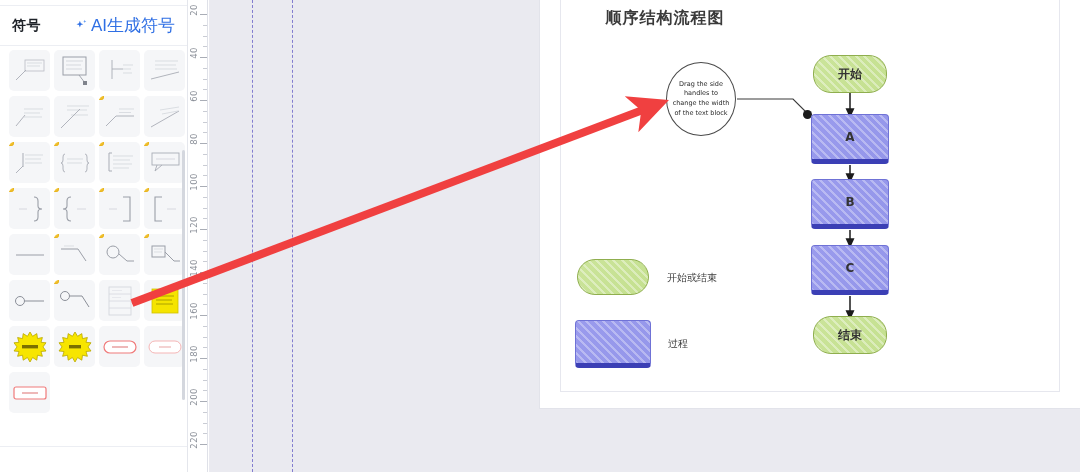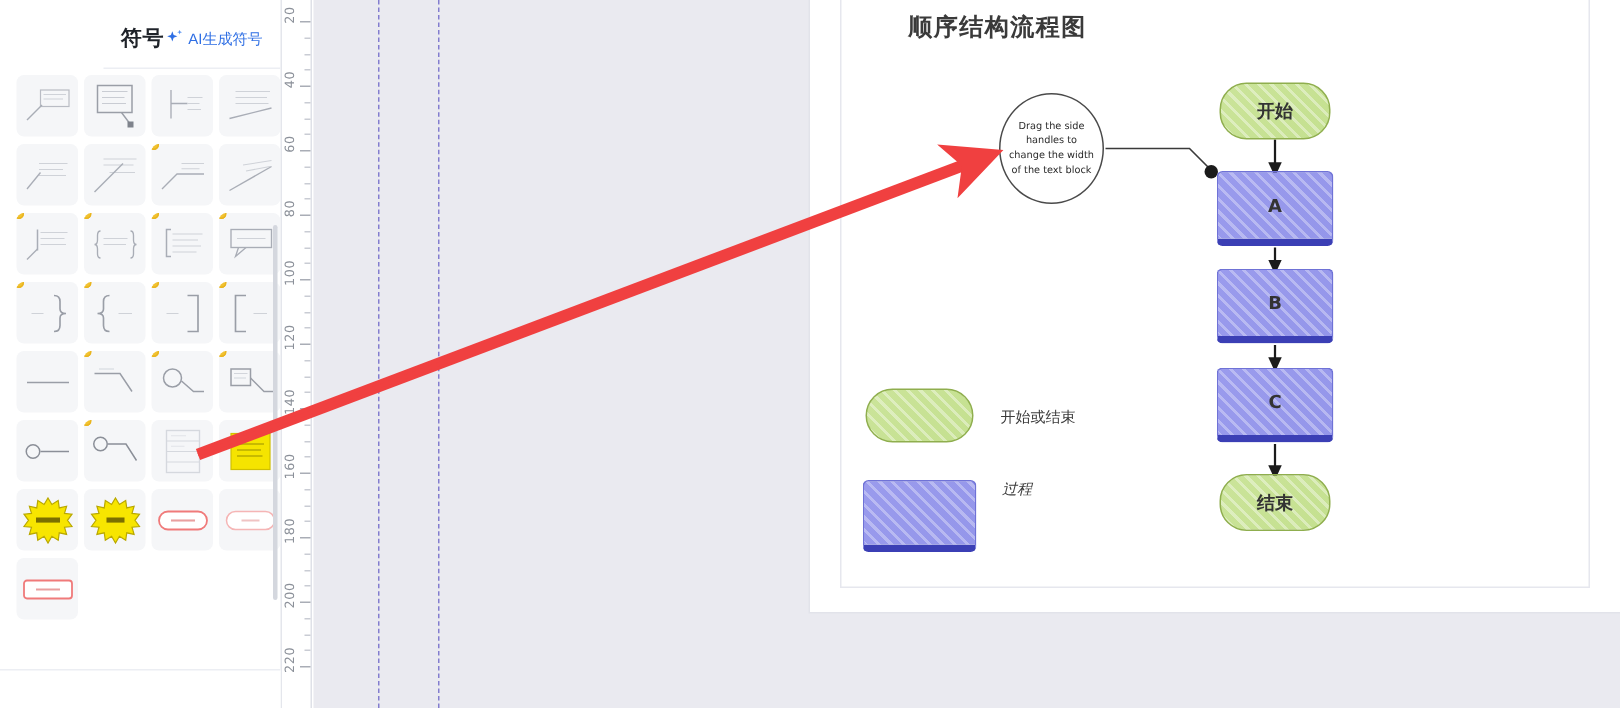--- a/index.html
+++ b/index.html
@@ -7,29 +7,29 @@
     width: 1080px; height: 472px;
     font-family: "Liberation Sans", "DejaVu Sans", sans-serif;
     background: #ffffff; overflow: hidden;
   }
   #app { position: relative; width: 1080px; height: 472px; }
 
   
   #sidebar {
     position: absolute; left: 0; top: 0; width: 188px; height: 472px;
     background: #ffffff; border-right: 1px solid #e4e6ec;
-    display: flex; flex-direction: column; overflow: hidden; align-items: flex-end;
+    display: flex; flex-direction: column; overflow: hidden;
   }
   .sb-topstub { height: 6px; border-bottom: 1px solid #eceef3; background:#fff; }
   .sb-header {
     height: 40px; display: flex; align-items: center; justify-content: space-between;
     padding: 0 12px; border-bottom: 1px solid #eceef3; flex: 0 0 auto;
   }
   .sb-title { font-size: 14px; font-weight: bold; color: #1f2329; letter-spacing: .5px;}
-  .ai-link { display: flex; align-items: center; gap: 3px; color: #2f6fe4; font-size: 10px; cursor: pointer;}
+  .ai-link { display: flex; align-items: center; gap: 3px; color: #2f6fe4; font-size: 17px; cursor: pointer;}
   .spark { width: 13px; height: 13px; display:block; }
 
   .sb-actions {
     height: 30px; display:flex; align-items:center; justify-content: space-between;
     padding: 0 12px; border-bottom: 1px solid #eceef3; flex: 0 0 auto;
   }
   .sb-act { display:flex; align-items:center; gap:4px; font-size:11.5px; color:#4a4f58; cursor:pointer;}
   .chev-up { width:9px; height:9px; display:block; }
   .gear { width:12px; height:12px; display:block;}
 
@@ -516,21 +516,21 @@
       <span>C</span>
     </div>
     <div class="node term" style="left:813px;top:316px;width:74px;height:38px;">
       <span>结束</span>
     </div>
 
     <div class="node term" style="left:577px;top:259px;width:72px;height:36px;"></div>
     <div class="legend-label" style="left:667px;top:271px;">开始或结束</div>
 
     <div class="node proc" style="left:575px;top:320px;width:76px;height:48px;"></div>
-    <div class="legend-label" style="left:668px;top:319px;font-style:italic;">过程</div>
+    <div class="legend-label" style="left:668px;top:337px;">过程</div>
   </div>
 
   <svg id="redarrow">
     <defs>
       <marker id="rah" markerWidth="5.2" markerHeight="5.2" refX="2.2" refY="2.6" orient="auto">
         <path d="M0,0.2 L5,2.6 L0,5 L1.3,2.6 Z" fill="#f04040"></path>
       </marker>
     </defs>
     <line x1="132" y1="303" x2="648" y2="108" stroke="#f04040" stroke-width="8" stroke-linecap="butt" marker-end="url(#rah)"></line>
     <line x1="132" y1="303" x2="300" y2="240" stroke="#f04040" stroke-width="2.6"></line>

